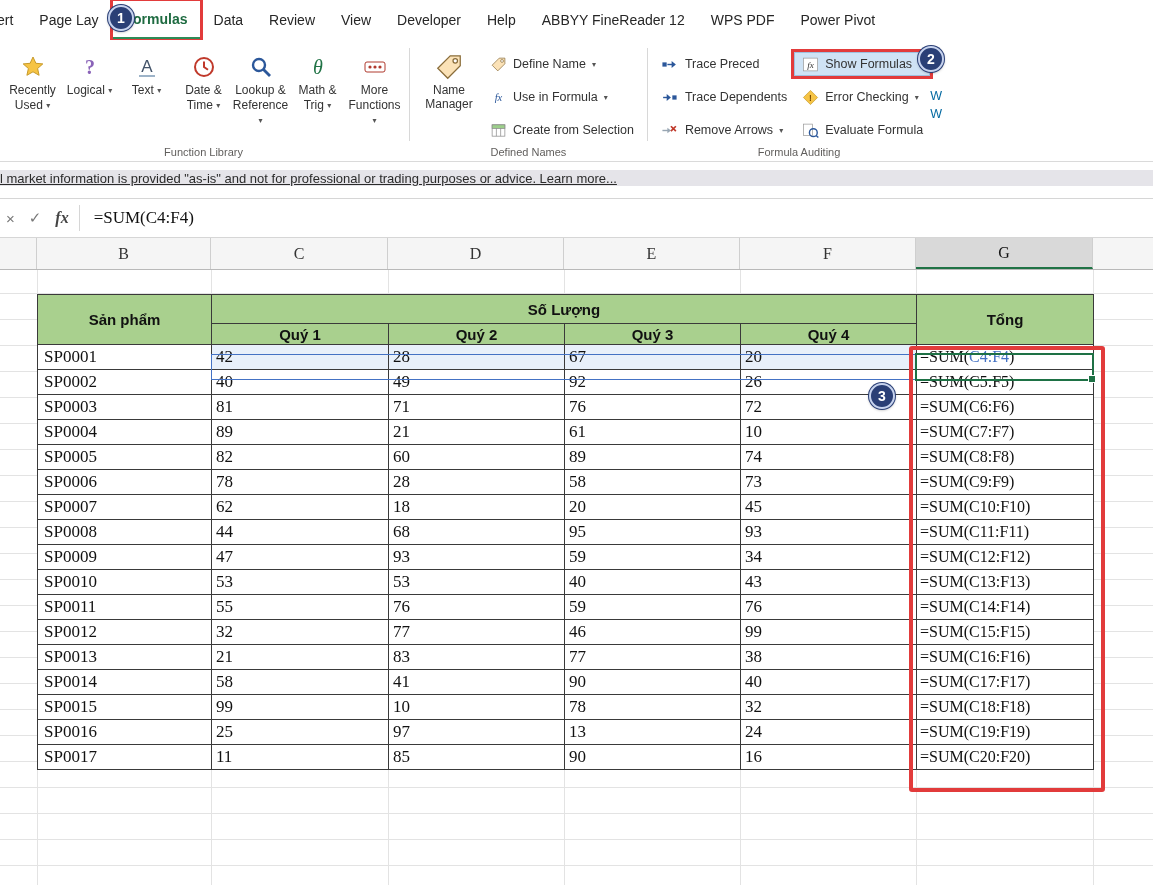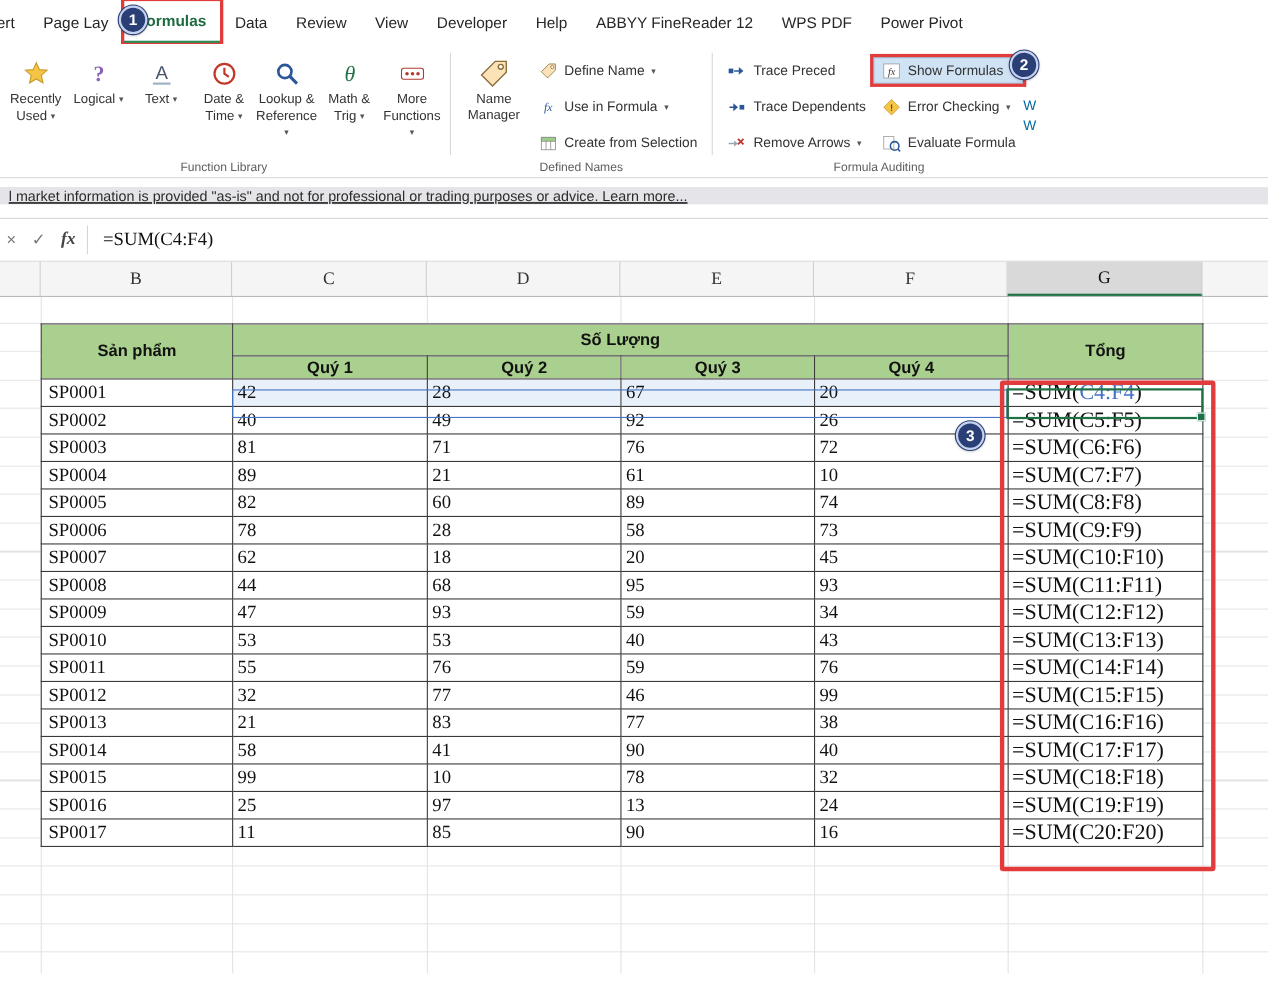--- a/index.html
+++ b/index.html
@@ -33,21 +33,21 @@
   .sicon { width:18px; height:18px; display:flex; align-items:center; justify-content:center; flex:0 0 auto; }
 
   .dn-wrap, .fa-wrap { display:flex; }
   .nm-btn { width:66px; display:flex; flex-direction:column; align-items:center; text-align:center;
             font-size:12px; color:#333; padding-top:11px; cursor:pointer; }
   .nm-btn .bicon { height:32px; display:flex; align-items:center; justify-content:center; }
   .watchcut { width:14px; padding-top:48px; font-size:12.5px; color:#0369a1; line-height:1.4; overflow:hidden; word-break:break-all; }
 
   
   .gap8 { height:8px; background:#fff; }
-  .infobar { height:16px; background:#e5e4e9; display:flex; align-items:center; padding-left:8px;text-decoration:underline; }
+  .infobar { height:16px; background:#e5e4e9; display:flex; align-items:center; padding-left:0; }
   .infobar span { font-size:13px; color:#2b2b2b; text-decoration:underline; white-space:nowrap; }
   .gap12 { height:12px; background:#fff; }
 
   
   .fbar { height:40px; border-top:1px solid #d6d6d6; border-bottom:1px solid #d6d6d6; display:flex; align-items:center; }
   .fbtns { display:flex; align-items:center; gap:14px; padding:0 10px 0 6px; }
   .fbtns .x { color:#777; font-size:15px; cursor:pointer; }
   .fbtns .ck { color:#777; font-size:15px; cursor:pointer; }
   .fbtns .fx { font-family:"Liberation Serif",serif; font-style:italic; font-weight:bold; font-size:16px; color:#444; cursor:pointer; }
   .fdiv { width:1px; height:26px; background:#d6d6d6; margin-right:14px; }
@@ -69,21 +69,21 @@
 
   table.sheet-table { position:absolute; left:37px; top:24px; border-collapse:collapse; table-layout:fixed; background:#fff; }
   .sheet-table th, .sheet-table td { border:1px solid #3a3a3a; padding:0 4px; overflow:hidden; white-space:nowrap; }
   .sheet-table thead th { background:#A9D08E; font-family:"Liberation Sans",sans-serif; font-weight:bold;
                           font-size:15px; color:#111; }
   .hrow1 th { text-align:center; height:29px; }
   .hrow2 th { text-align:center; height:21px; }
   .sheet-table td { height:25px; font-family:"Liberation Serif",serif; font-size:17px; color:#111; text-align:left; cursor:cell; }
   td.prod { padding-left:6px; }
   td.hl { background:#e8f0fa; }
-  td.fcell { font-size:20px; padding-left:3px; }
+  td.fcell { font-size:16px; padding-left:3px; }
   .ref-blue { color:#4472C4; }
 
   
   .overlay { position:absolute; inset:0; pointer-events:none; z-index:40; }
   .redbox { position:absolute; border:3px solid #e23b3b; border-radius:2px; }
   .redbox.thick { border-width:4px; border-radius:3px; }
   .blue-range { position:absolute; border:1px solid #4472C4; }
   .active-cell { position:absolute; border:2px solid #1e7145; background:transparent; }
   .active-cell::after { content:''; position:absolute; right:-4px; bottom:-4px; width:6px; height:6px;
                         background:#1e7145; border:1px solid #fff; }

